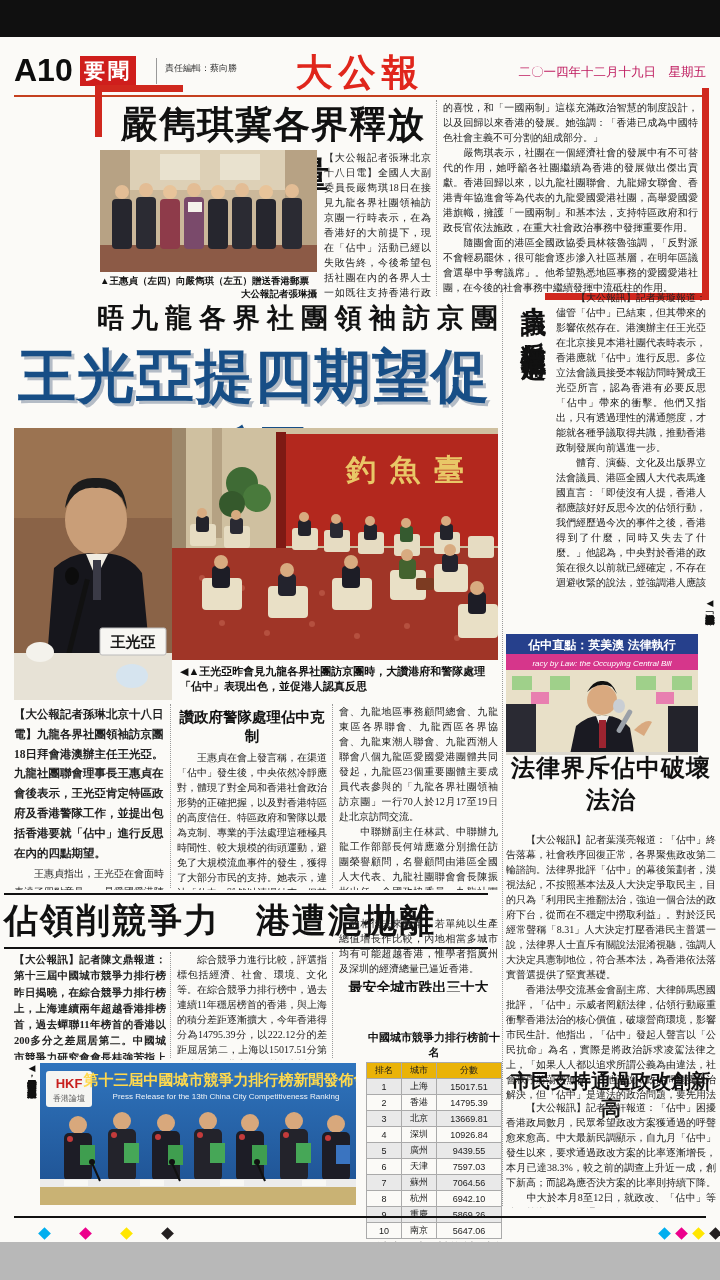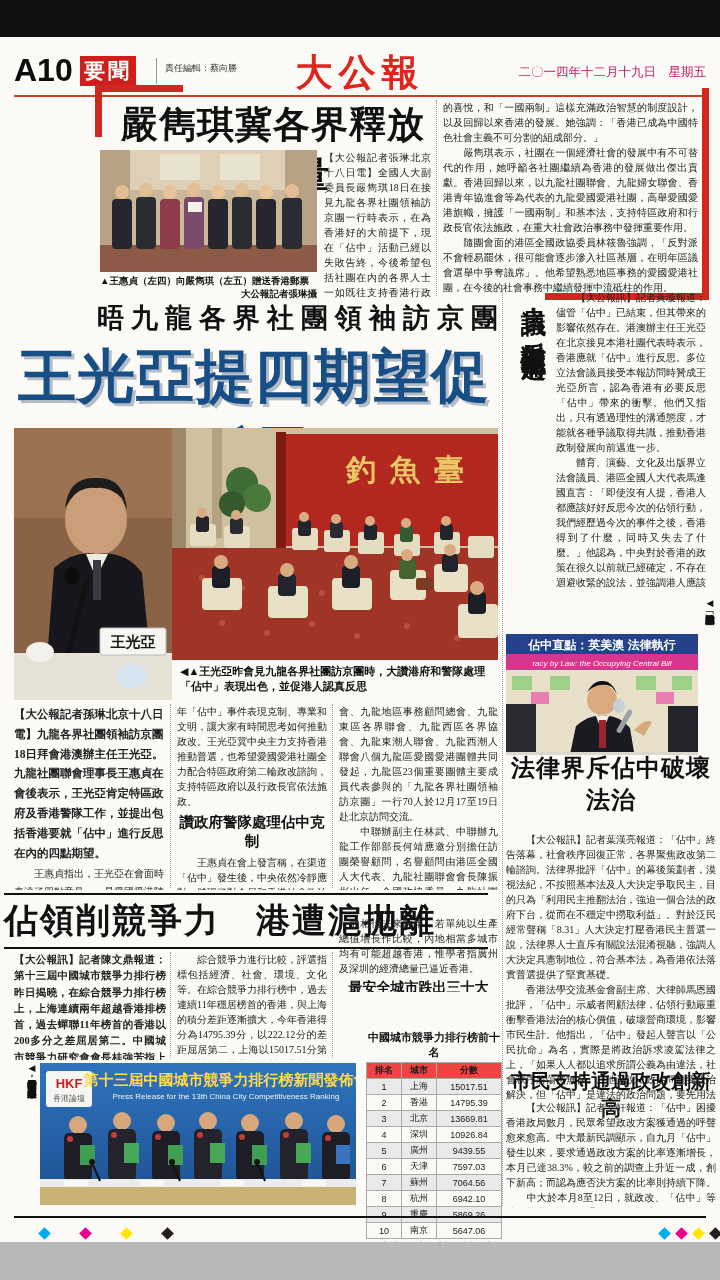--- a/index.html
+++ b/index.html
@@ -8,21 +8,21 @@
   .abs{position:absolute;}
   .txt{font-size:10px;line-height:1.5;text-align:justify;overflow:hidden;white-space:pre-wrap;color:#222;}
   .txt.bold{font-weight:bold;font-size:11.5px;line-height:1.55;}
   .hl{font-weight:900;font-family:"Liberation Serif","DejaVu Serif",serif;color:#111;}
   .vrule{border-left:1px dotted #9a9a9a;width:0;}
   .cap{font-size:9.5px;font-weight:bold;line-height:1.35;color:#111;}
   .vert{writing-mode:vertical-rl;text-orientation:upright;}
   .diamond{display:inline-block;width:9px;height:9px;transform:rotate(45deg);margin-right:0;}
   table.rank{border-collapse:collapse;width:100%;font-family:"Liberation Sans","DejaVu Sans",sans-serif;}
   table.rank td,table.rank th{border:1px solid #aaa;font-size:9px;padding:1px 2px;text-align:center;height:11px;}
-  table.rank th{background:#ef4444;font-weight:bold;}
+  table.rank th{background:#eab308;font-weight:normal;}
   table.rank tr:nth-child(even) td{background:#e9e9e9;}
   svg text{font-family:"Liberation Sans","DejaVu Sans",sans-serif;}
 </style>
 </head>
 <body>
 
 <div id="canvas">
 
   <div class="abs" style="left:0;top:0;width:720px;height:37px;background:#101010;"></div>
 
@@ -183,21 +183,20 @@
   </div>
 
   <div class="abs cap" style="left:180px;top:664px;width:318px;font-size:11px;">◀▲王光亞昨會見九龍各界社團訪京團時，大讚港府和警隊處理「佔中」表現出色，並促港人認真反思</div>
 
   <div class="abs" style="left:14px;top:704px;width:152px;height:186px;overflow:hidden;">
     <span class="txt bold" style="display:inline;">【大公報記者孫琳北京十八日電】九龍各界社團領袖訪京團18日拜會港澳辦主任王光亞。九龍社團聯會理事長王惠貞在會後表示，王光亞肯定特區政府及香港警隊工作，並提出包括香港要就「佔中」進行反思在內的四點期望。</span><span class="txt" style="display:inline;">
 　　王惠貞指出，王光亞在會面時表達了四點意見，一是愛國愛港陣營要堅定不移支持行政長官和特區政府依法施政；二是希望香港社會各界就…</span>
   </div>
   <div class="abs vrule" style="left:170px;top:704px;height:184px;"></div>
   <div class="abs" style="left:177px;top:704px;width:150px;height:186px;overflow:hidden;">
-    <div class="txt">年「佔中」事件表現克制、專業和文明，讓大家有時間思考如何推動政改。王光亞冀中央主力支持香港推動普選，也希望愛國愛港社團全力配合特區政府第二輪政改諮詢，支持特區政府以及行政長官依法施政。</div>
     <div class="hl" style="font-size:14.5px;text-align:center;margin:4px 0;">讚政府警隊處理佔中克制</div>
     <div class="txt">　　王惠貞在會上發言稱，在渠道「佔中」發生後，中央依然冷靜應對，體現了對全局和香港社會政治形勢的正確把握，以及對香港特區的高度信任。特區政府和警隊以最為克制、專業的手法處理這種極具時間性、較大規模的街頭運動，避免了大規模流血事件的發生，獲得了大部分市民的支持。她表示，違法「佔中」雖然以清場結束，但其對香港法治的衝擊、造成社會的嚴重撕裂等後遺症定還會持續相當長的一段時間。王惠貞表示，九龍各界愛國愛港社團未來一年將集中力量，全力配合特區政府做好第二輪政改諮詢工作，大力推動基本法宣傳，透過舉辦「獅子山下一家人」系列活動，加快發展壯大愛國愛港力量，在社區做好「佔中」時期的社會服務修復工作。</div>
   </div>
   <div class="abs vrule" style="left:332px;top:704px;height:184px;"></div>
   <div class="abs txt" style="left:339px;top:704px;width:159px;height:186px;">會、九龍地區事務顧問總會、九龍東區各界聯會、九龍西區各界協會、九龍東潮人聯會、九龍西潮人聯會八個九龍區愛國愛港團體共同發起，九龍區23個重要團體主要成員代表參與的「九龍各界社團領袖訪京團」一行70人於12月17至19日赴北京訪問交流。
 　　中聯辦副主任林武、中聯辦九龍工作部部長何靖應邀分別擔任訪團榮譽顧問，名譽顧問由港區全國人大代表、九龍社團聯會會長陳振彬出任，全國政協委員、九龍社團聯會理事長王惠貞任團長，香港青年協進會主席等任副團長。訪京團獲隆重接待後，19日上午將前往港珠澳大橋參觀，當日下午離京返港。</div>
 
   <div class="abs vrule" style="left:502px;top:288px;height:918px;"></div>
 
   <div class="abs hl vert" style="left:506px;top:290px;width:44px;height:300px;font-size:25px;letter-spacing:2px;">議員：反對派應理性溝通</div>

